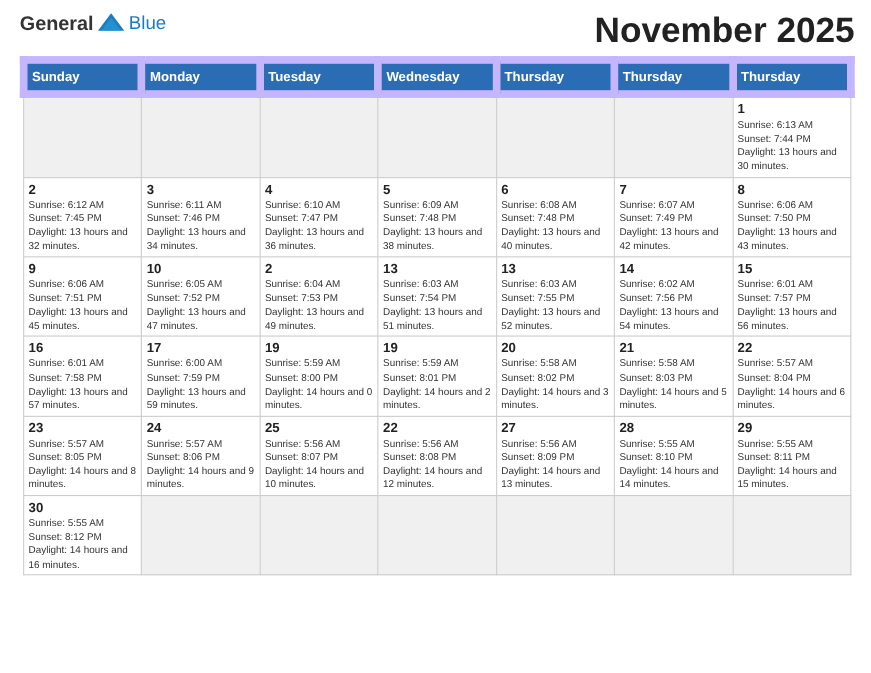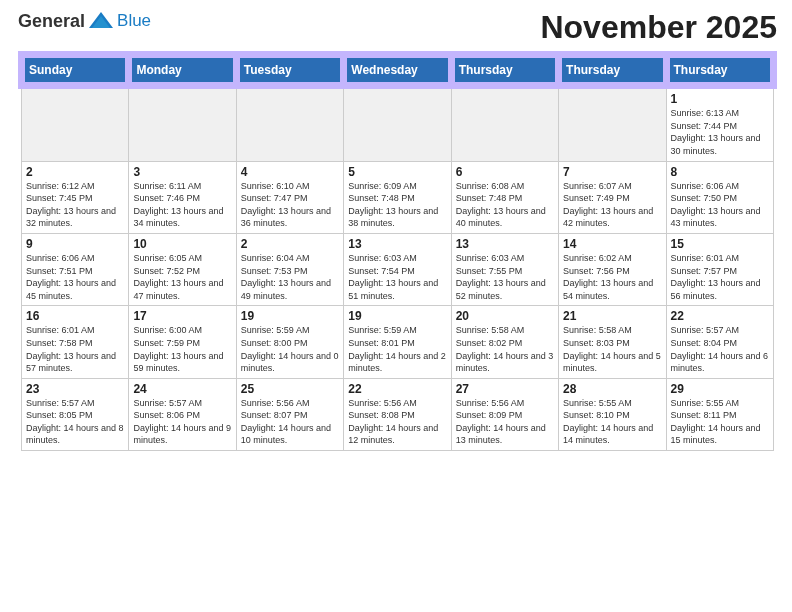--- a/index.html
+++ b/index.html
@@ -258,15 +258,27 @@
           </td>
           <td>
             <span class="day-number">28</span>
             <div class="day-info">Sunrise: 5:55 AM<br>Sunset: 8:10 PM<br>Daylight: 14 hours and 14 minutes.</div>
           </td>
           <td>
             <span class="day-number">29</span>
             <div class="day-info">Sunrise: 5:55 AM<br>Sunset: 8:11 PM<br>Daylight: 14 hours and 15 minutes.</div>
           </td>
         </tr>
+        <tr>
+          <td class="last-row" style="height: 64px;">
+            <span class="day-number">30</span>
+            <div class="day-info">Sunrise: 5:55 AM<br>Sunset: 8:12 PM<br>Daylight: 14 hours and 16 minutes.</div>
+          </td>
+          <td class="empty last-row" style="height: 64px;"></td>
+          <td class="empty last-row" style="height: 64px;"></td>
+          <td class="empty last-row" style="height: 64px;"></td>
+          <td class="empty last-row" style="height: 64px;"></td>
+          <td class="empty last-row" style="height: 64px;"></td>
+          <td class="empty last-row" style="height: 64px;"></td>
+        </tr>
       </tbody>
   </table>
 </div>
 
 </body></html>

